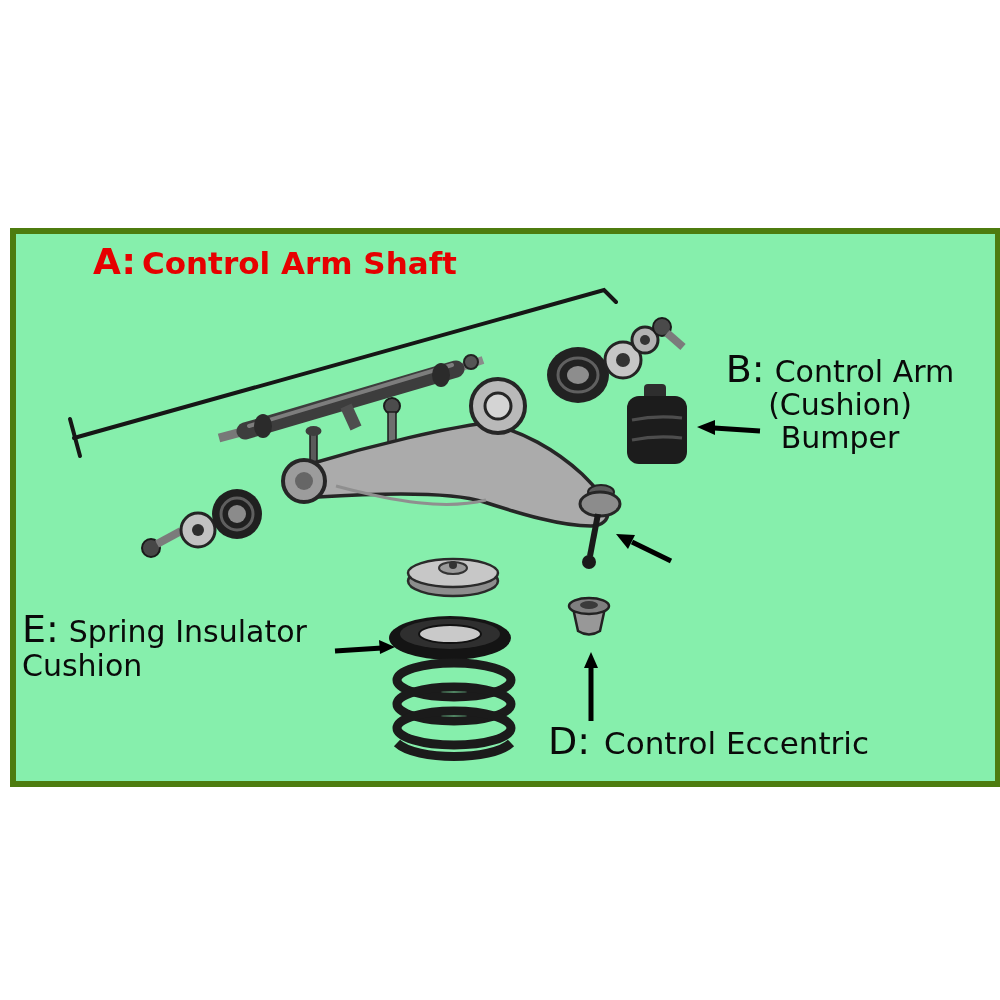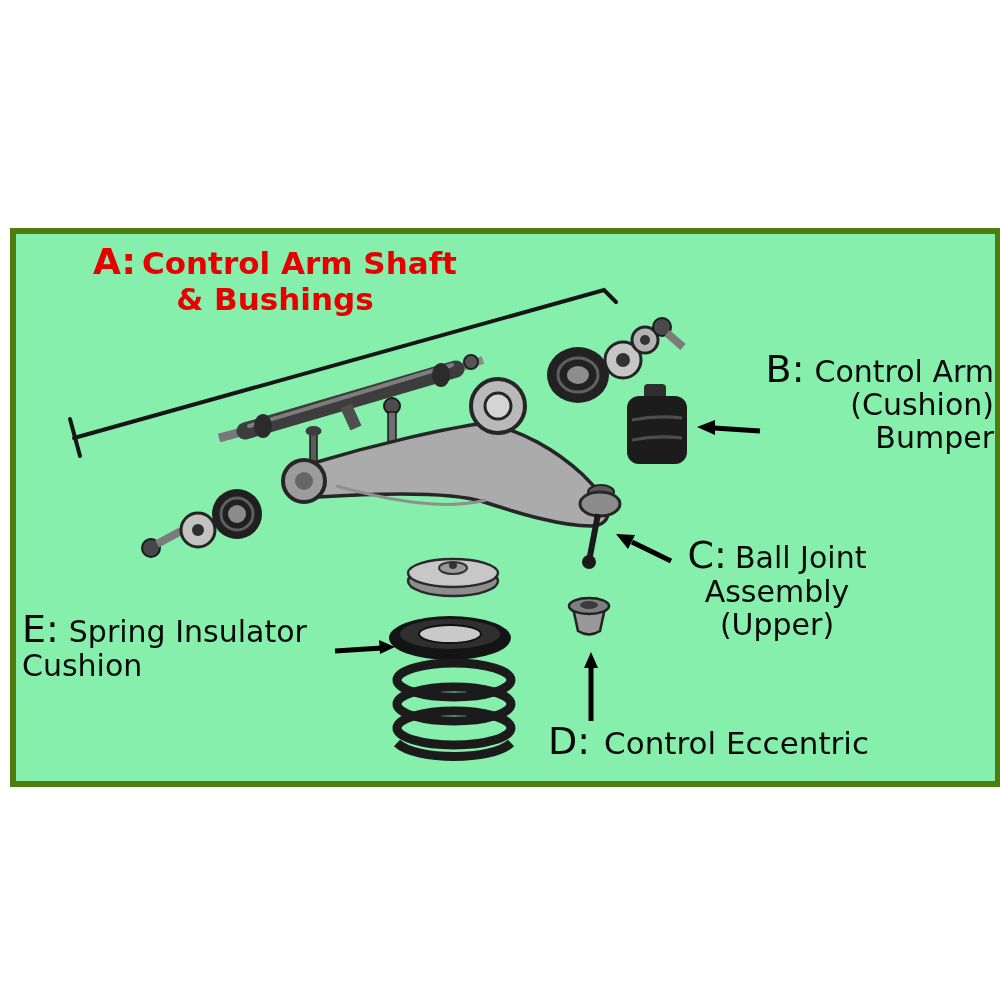--- a/index.html
+++ b/index.html
@@ -13,21 +13,21 @@
     background:#86efac;border:6px solid #4d7c0f;
   }
   .art{position:absolute;left:0;top:0;width:973px;height:541px;}
   .label{position:absolute;color:#0a0a0a;}
   .letter{font-size:38px;line-height:1;}
   .label-a{
     left:36px;top:10px;width:446px;text-align:center;
     color:#e60000;font-weight:700;font-size:31px;line-height:1.15;
   }
   .label-a .letter{font-size:36px;margin-right:6px;font-weight:700;}
-  .label-b{left:670px;top:116px;width:308px;text-align:right;font-size:30px;line-height:1.1;}
+  .label-b{left:670px;top:116px;width:308px;text-align:center;font-size:30px;line-height:1.1;}
   .label-b .letter{margin-right:10px;}
   .label-c{left:636px;top:302px;width:250px;text-align:center;font-size:30px;line-height:1.12;}
   .label-c .letter{margin-right:8px;}
   .label-d{left:532px;top:488px;font-size:31px;white-space:nowrap;}
   .label-d .letter{margin-right:14px;}
   .label-e{left:6px;top:376px;width:372px;text-align:left;font-size:30px;line-height:1.12;}
   .label-e .letter{margin-right:10px;}
 </style>
 </head>
 <body>
@@ -149,38 +149,30 @@
       <g>
         <line x1="319" y1="417" x2="366" y2="414" stroke="#000000" stroke-width="5"></line>
         <polygon points="379,413 363,406 364,420" fill="#000000"></polygon>
       </g>
     </svg>
 
     <div class="label label-a">
       <div>
         <span class="letter">A:</span><span>Control Arm Shaft</span>
       </div>
-      <div>&amp; Bushings</div>
     </div>
 
     <div class="label label-b">
       <div>
         <span class="letter">B:</span><span>Control Arm</span>
       </div>
       <div>(Cushion)</div>
       <div>Bumper</div>
     </div>
 
-    <div class="label label-c">
-      <div>
-        <span class="letter">C:</span><span>Ball Joint</span>
-      </div>
-      <div>Assembly</div>
-      <div>(Upper)</div>
-    </div>
 
     <div class="label label-d">
       <span class="letter">D:</span><span>Control Eccentric</span>
     </div>
 
     <div class="label label-e">
       <div>
         <span class="letter">E:</span><span>Spring Insulator</span>
       </div>
       <div>Cushion</div>

